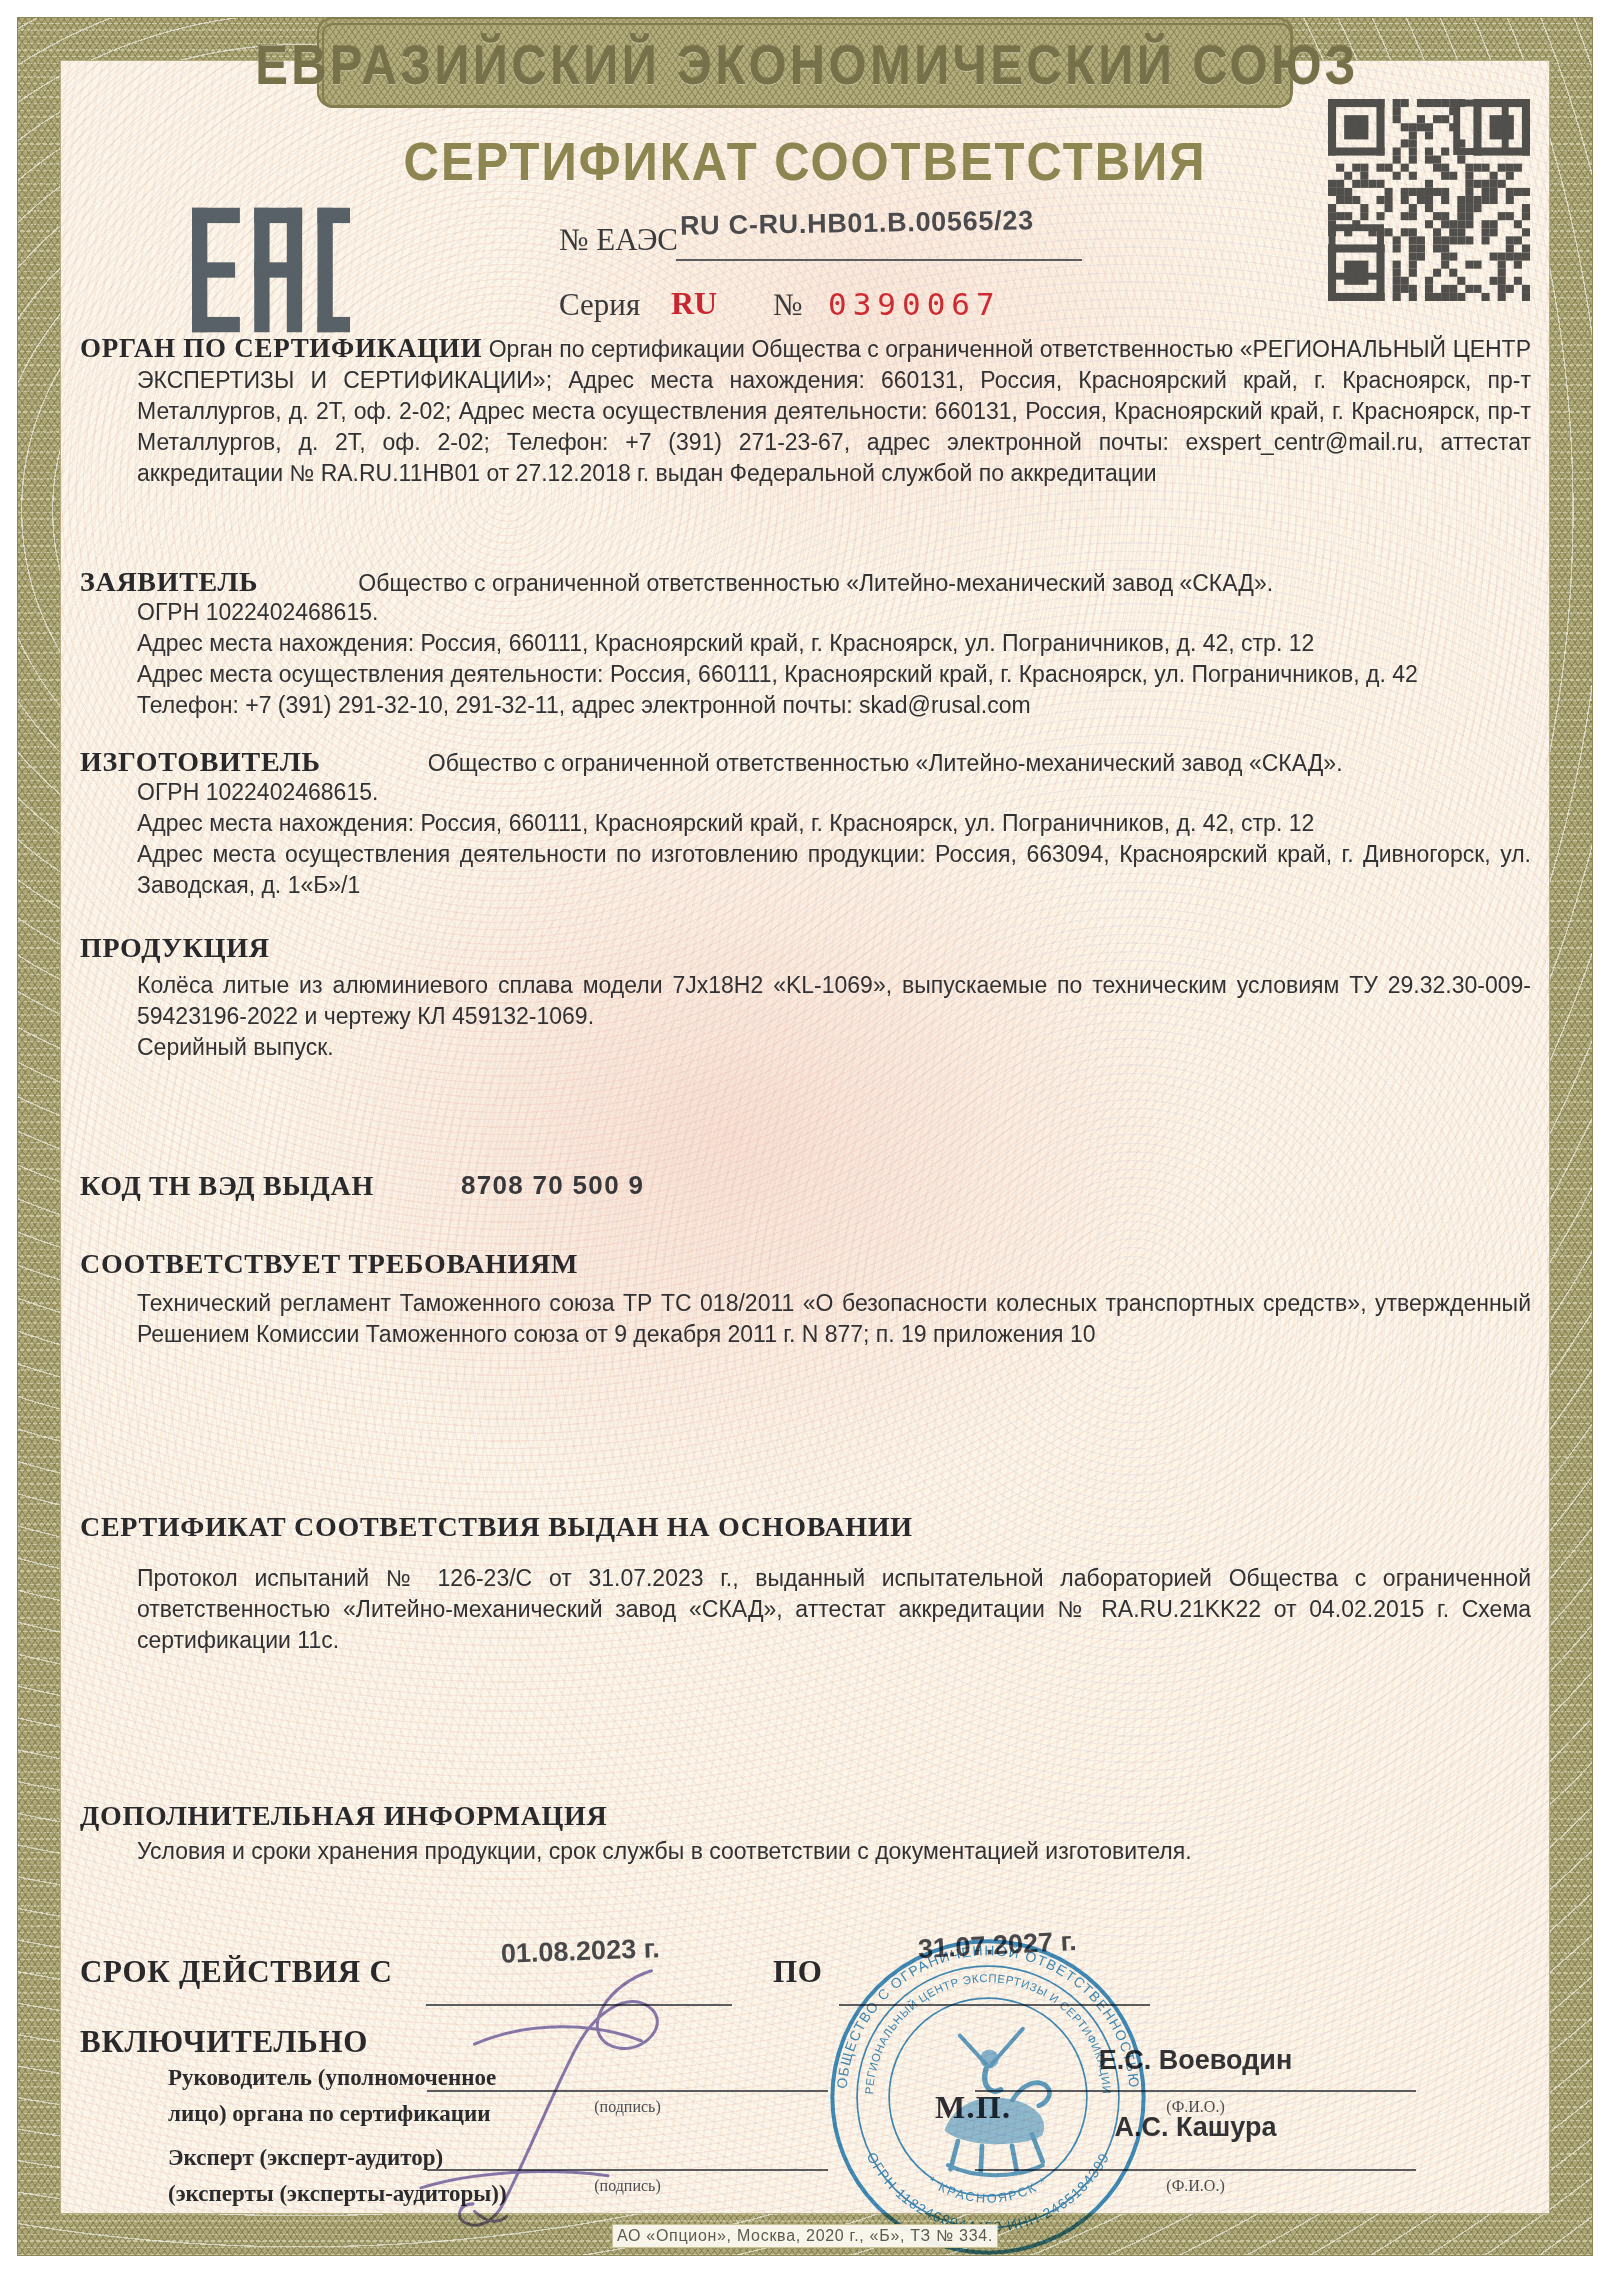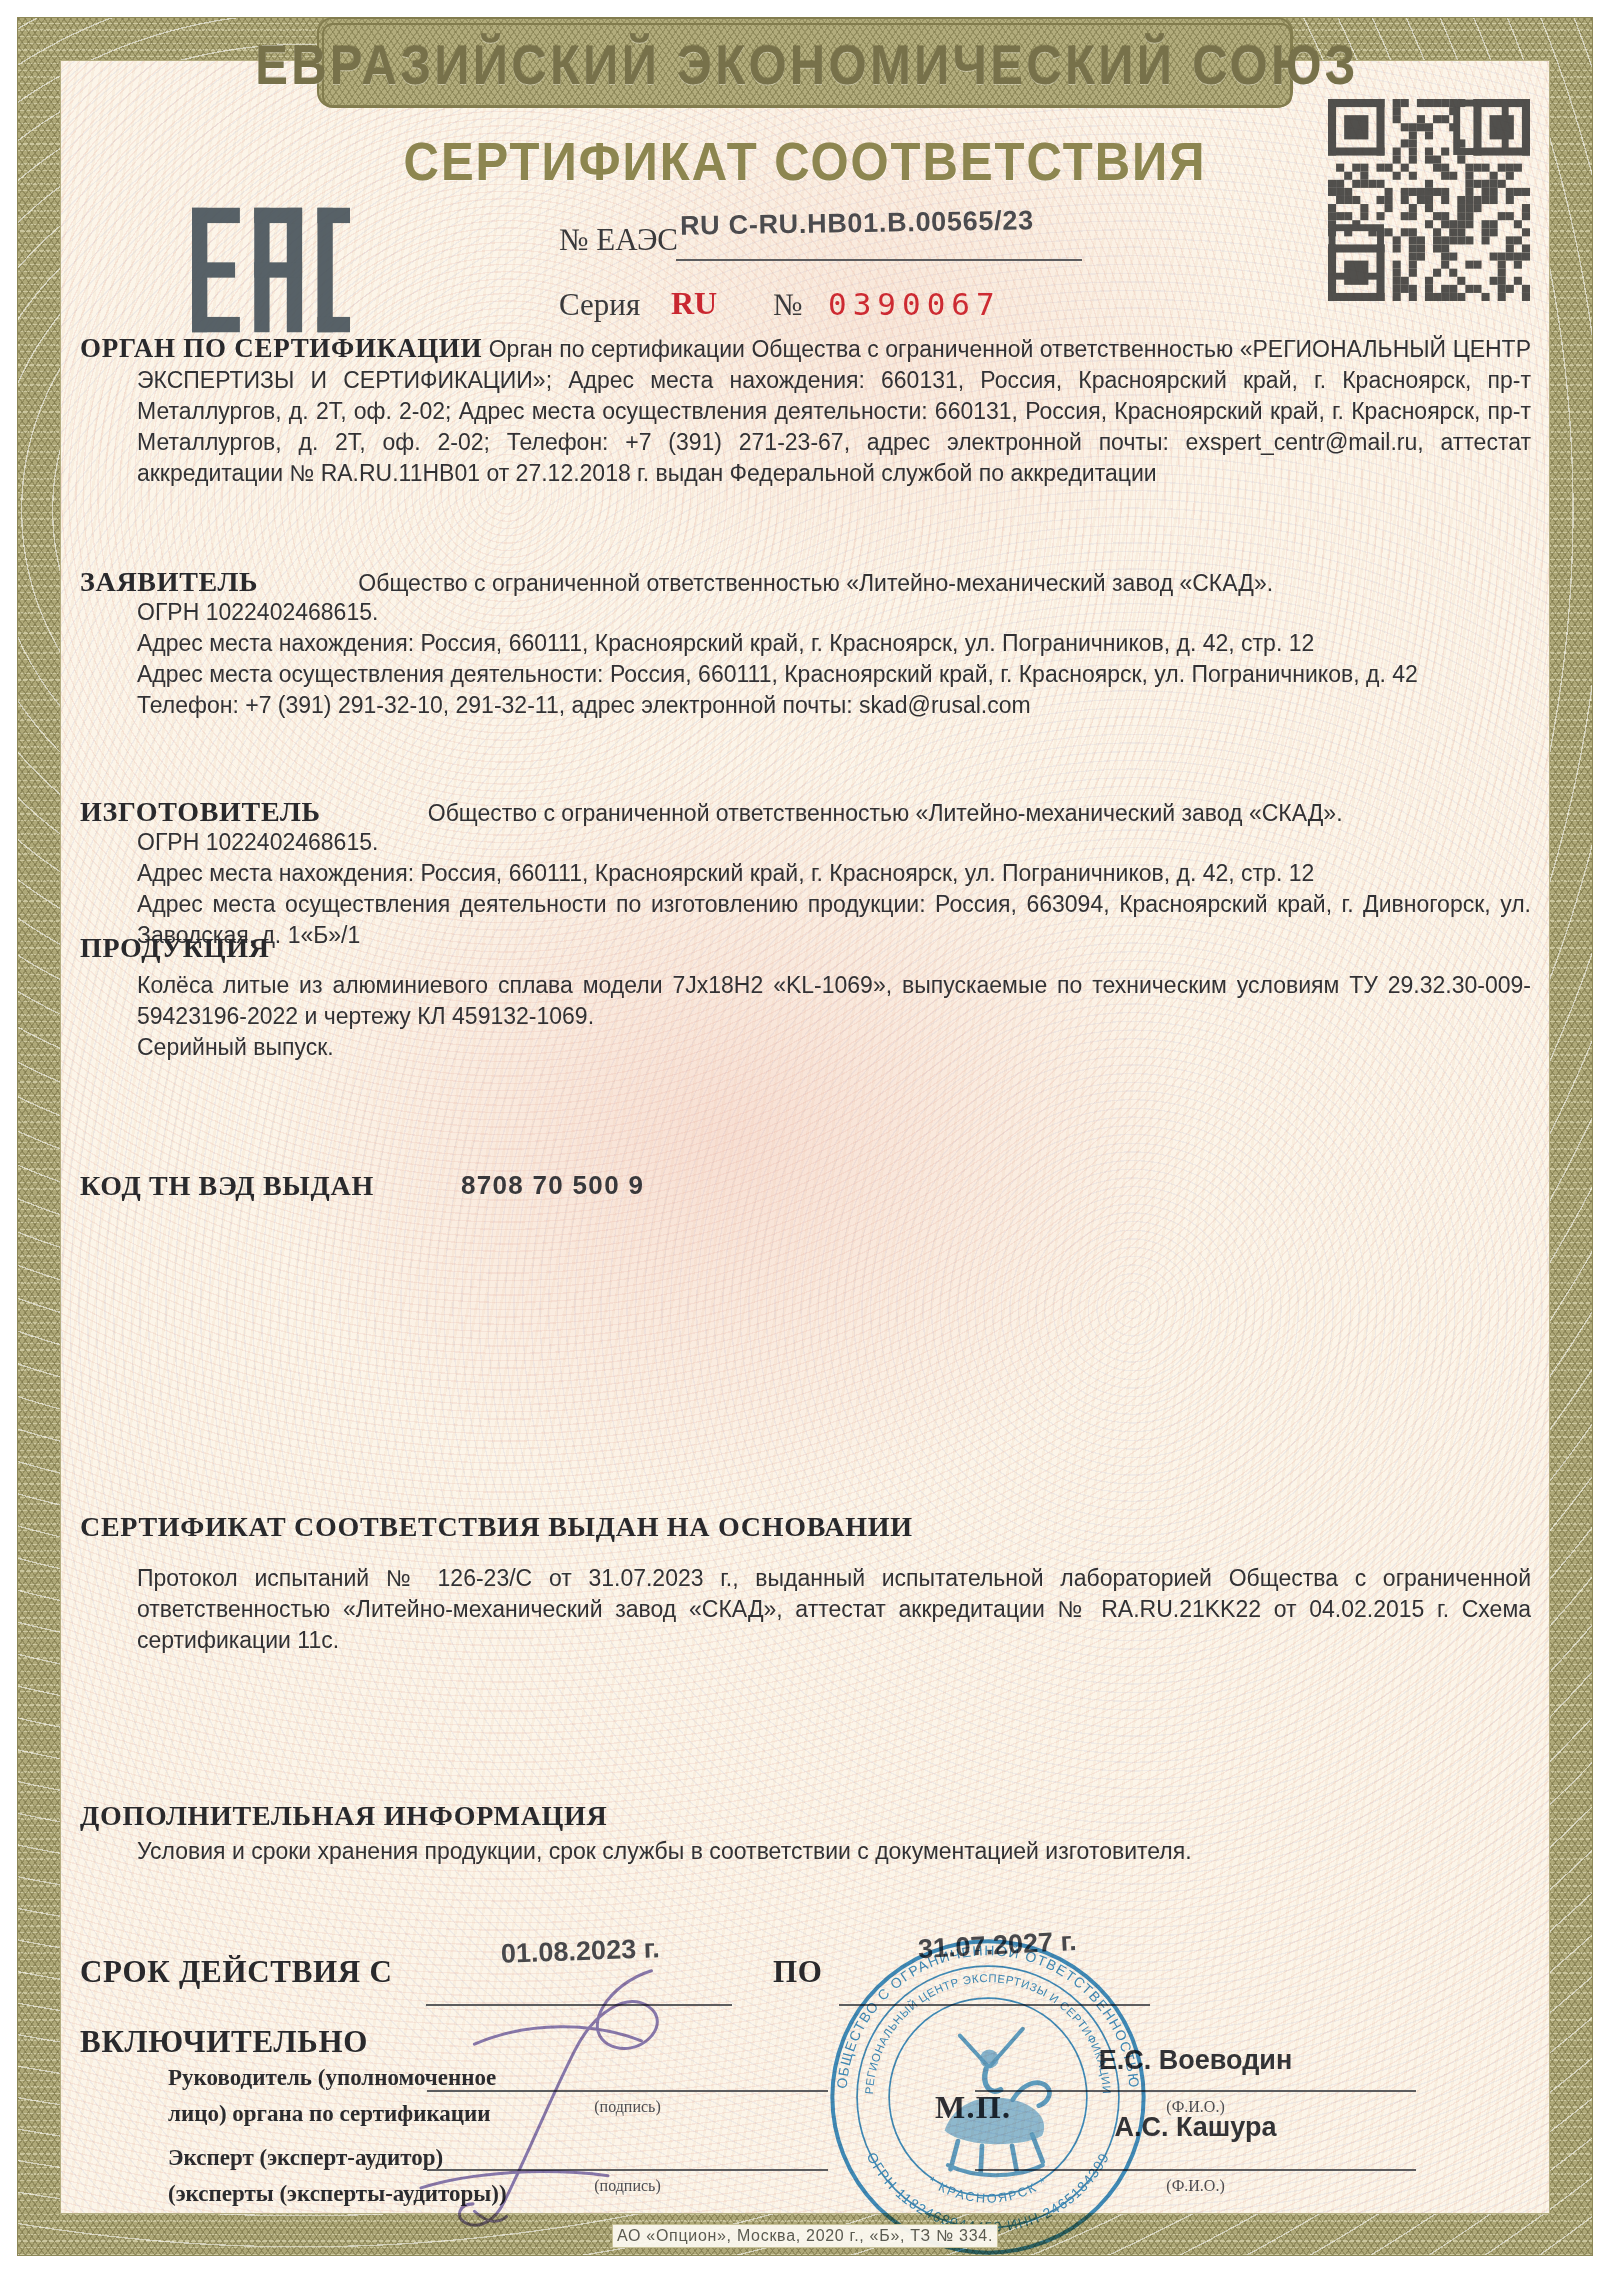--- a/index.html
+++ b/index.html
@@ -370,41 +370,45 @@
     <div class="row1">
       <span class="lead">ЗАЯВИТЕЛЬ</span>
       <span class="name-line gapA">Общество с ограниченной ответственностью «Литейно-механический завод «СКАД».</span>
     </div>
     <p class="ind" style="padding-left:57px">ОГРН 1022402468615.</p>
     <p class="ind just">Адрес места нахождения: Россия, 660111, Красноярский край, г. Красноярск, ул. Пограничников, д. 42, стр. 12</p>
     <p class="ind just">Адрес места осуществления деятельности: Россия, 660111, Красноярский край, г. Красноярск, ул. Пограничников, д. 42</p>
     <p class="ind">Телефон: +7 (391) 291-32-10, 291-32-11, адрес электронной почты: skad@rusal.com</p>
   </div>
 
-  <div class="sec" style="top:796px">
+  <div class="sec" style="top:746px">
     <div class="row1">
       <span class="lead">ИЗГОТОВИТЕЛЬ</span>
       <span class="name-line gapB">Общество с ограниченной ответственностью «Литейно-механический завод «СКАД».</span>
     </div>
     <p class="ind">ОГРН 1022402468615.</p>
     <p class="ind just">Адрес места нахождения: Россия, 660111, Красноярский край, г. Красноярск, ул. Пограничников, д. 42, стр. 12</p>
     <p class="ind just">Адрес места осуществления деятельности по изготовлению продукции: Россия, 663094, Красноярский край, г. Дивногорск, ул. Заводская, д. 1«Б»/1</p>
   </div>
 
   <div class="sec" style="top:932px">
     <div class="lead">ПРОДУКЦИЯ</div>
     <p class="ind just" style="margin-top:6.7px">Колёса литые из алюминиевого сплава модели 7Jx18H2 «KL-1069», выпускаемые по техническим условиям ТУ 29.32.30-009-59423196-2022 и чертежу КЛ 459132-1069.</p>
     <p class="ind">Серийный выпуск.</p>
   </div>
 
   <div class="abs" style="left:80px;top:1170px">
     <span class="lead">КОД ТН ВЭД ВЫДАН</span>
   </div>
   <span class="code-val">8708 70 500 9</span>
 
+  <div class="sec" style="top:1248px">
+    <div class="lead">СООТВЕТСТВУЕТ ТРЕБОВАНИЯМ</div>
+    <p class="ind just" style="margin-top:9.4px">Технический регламент Таможенного союза ТР ТС 018/2011 «О безопасности колесных транспортных средств», утвержденный Решением Комиссии Таможенного союза от 9 декабря 2011 г. N 877; п. 19 приложения 10</p>
+  </div>
 
   <div class="sec" style="top:1511px">
     <div class="lead">СЕРТИФИКАТ СООТВЕТСТВИЯ  ВЫДАН НА ОСНОВАНИИ</div>
     <p class="ind just" style="margin-top:21px">Протокол испытаний № 126-23/С от 31.07.2023 г., выданный испытательной лабораторией Общества с ограниченной ответственностью «Литейно-механический завод «СКАД», аттестат аккредитации № RA.RU.21KK22 от 04.02.2015 г. Схема сертификации 11с.</p>
   </div>
 
   <div class="sec" style="top:1800px">
     <div class="lead">ДОПОЛНИТЕЛЬНАЯ ИНФОРМАЦИЯ</div>
     <p class="ind just" style="margin-top:5.3px">Условия и сроки хранения продукции, срок службы в соответствии с документацией изготовителя.</p>
   </div>

